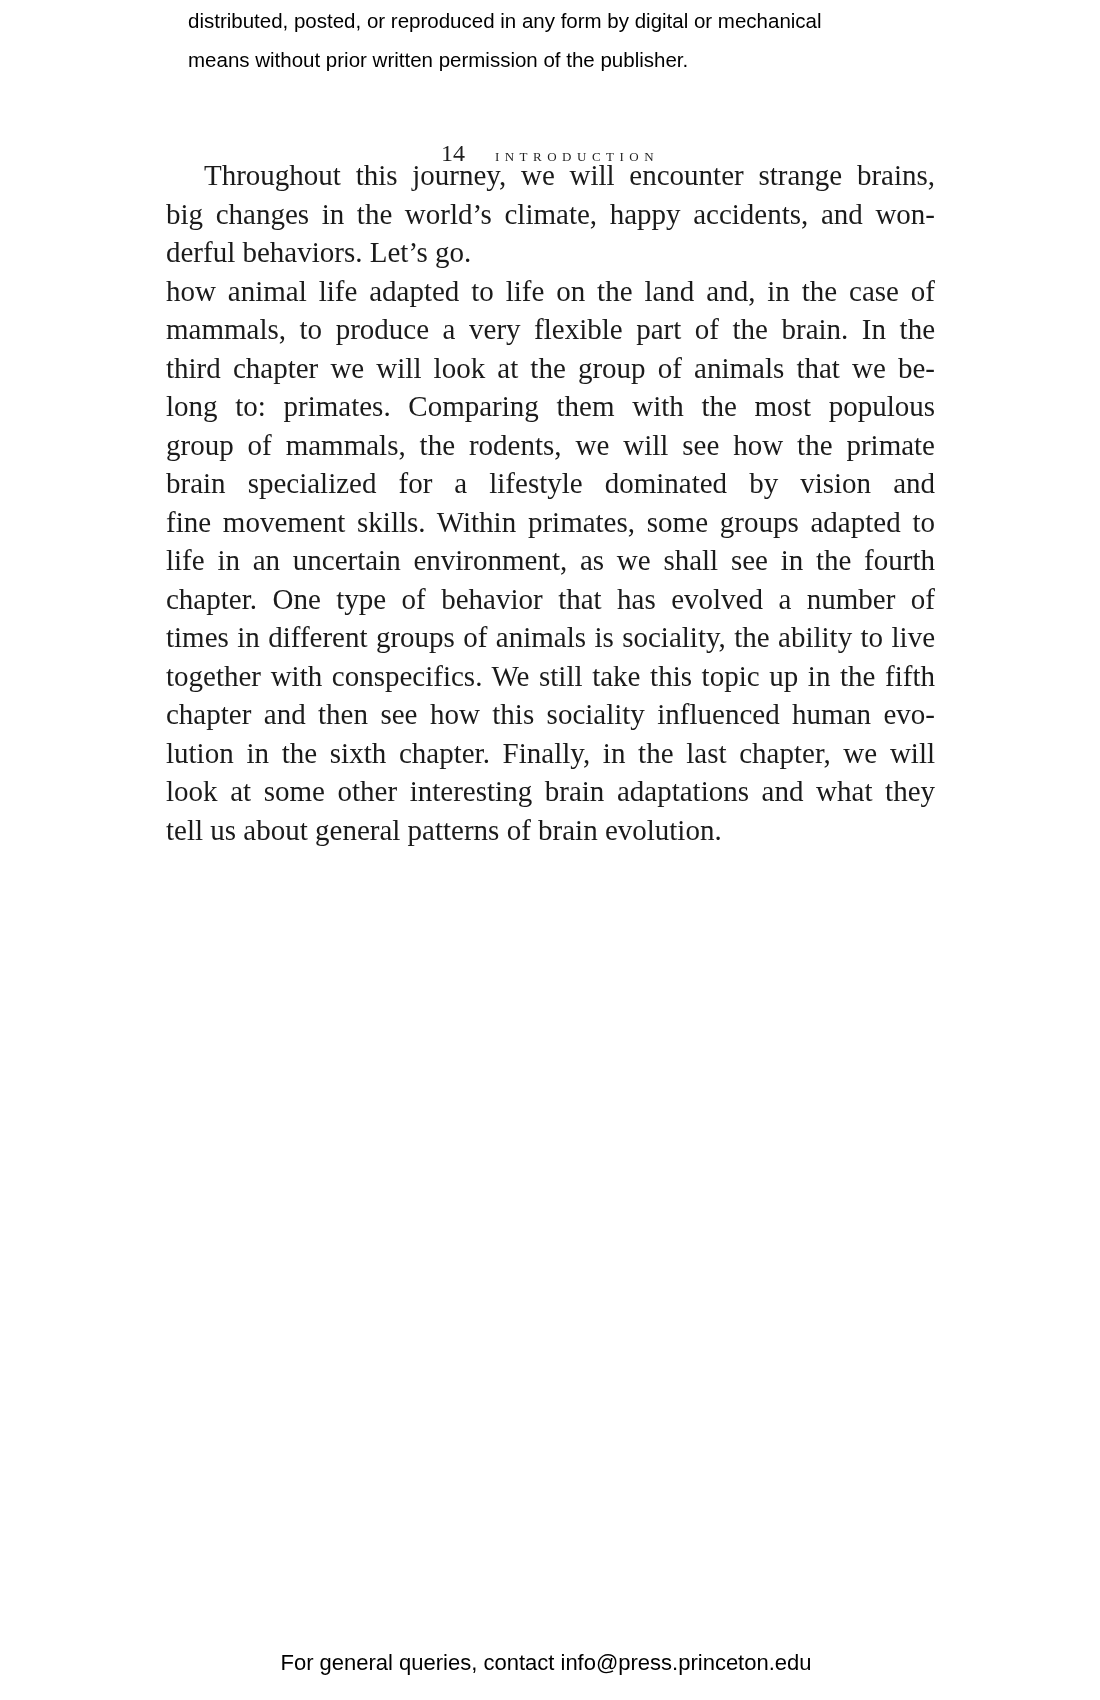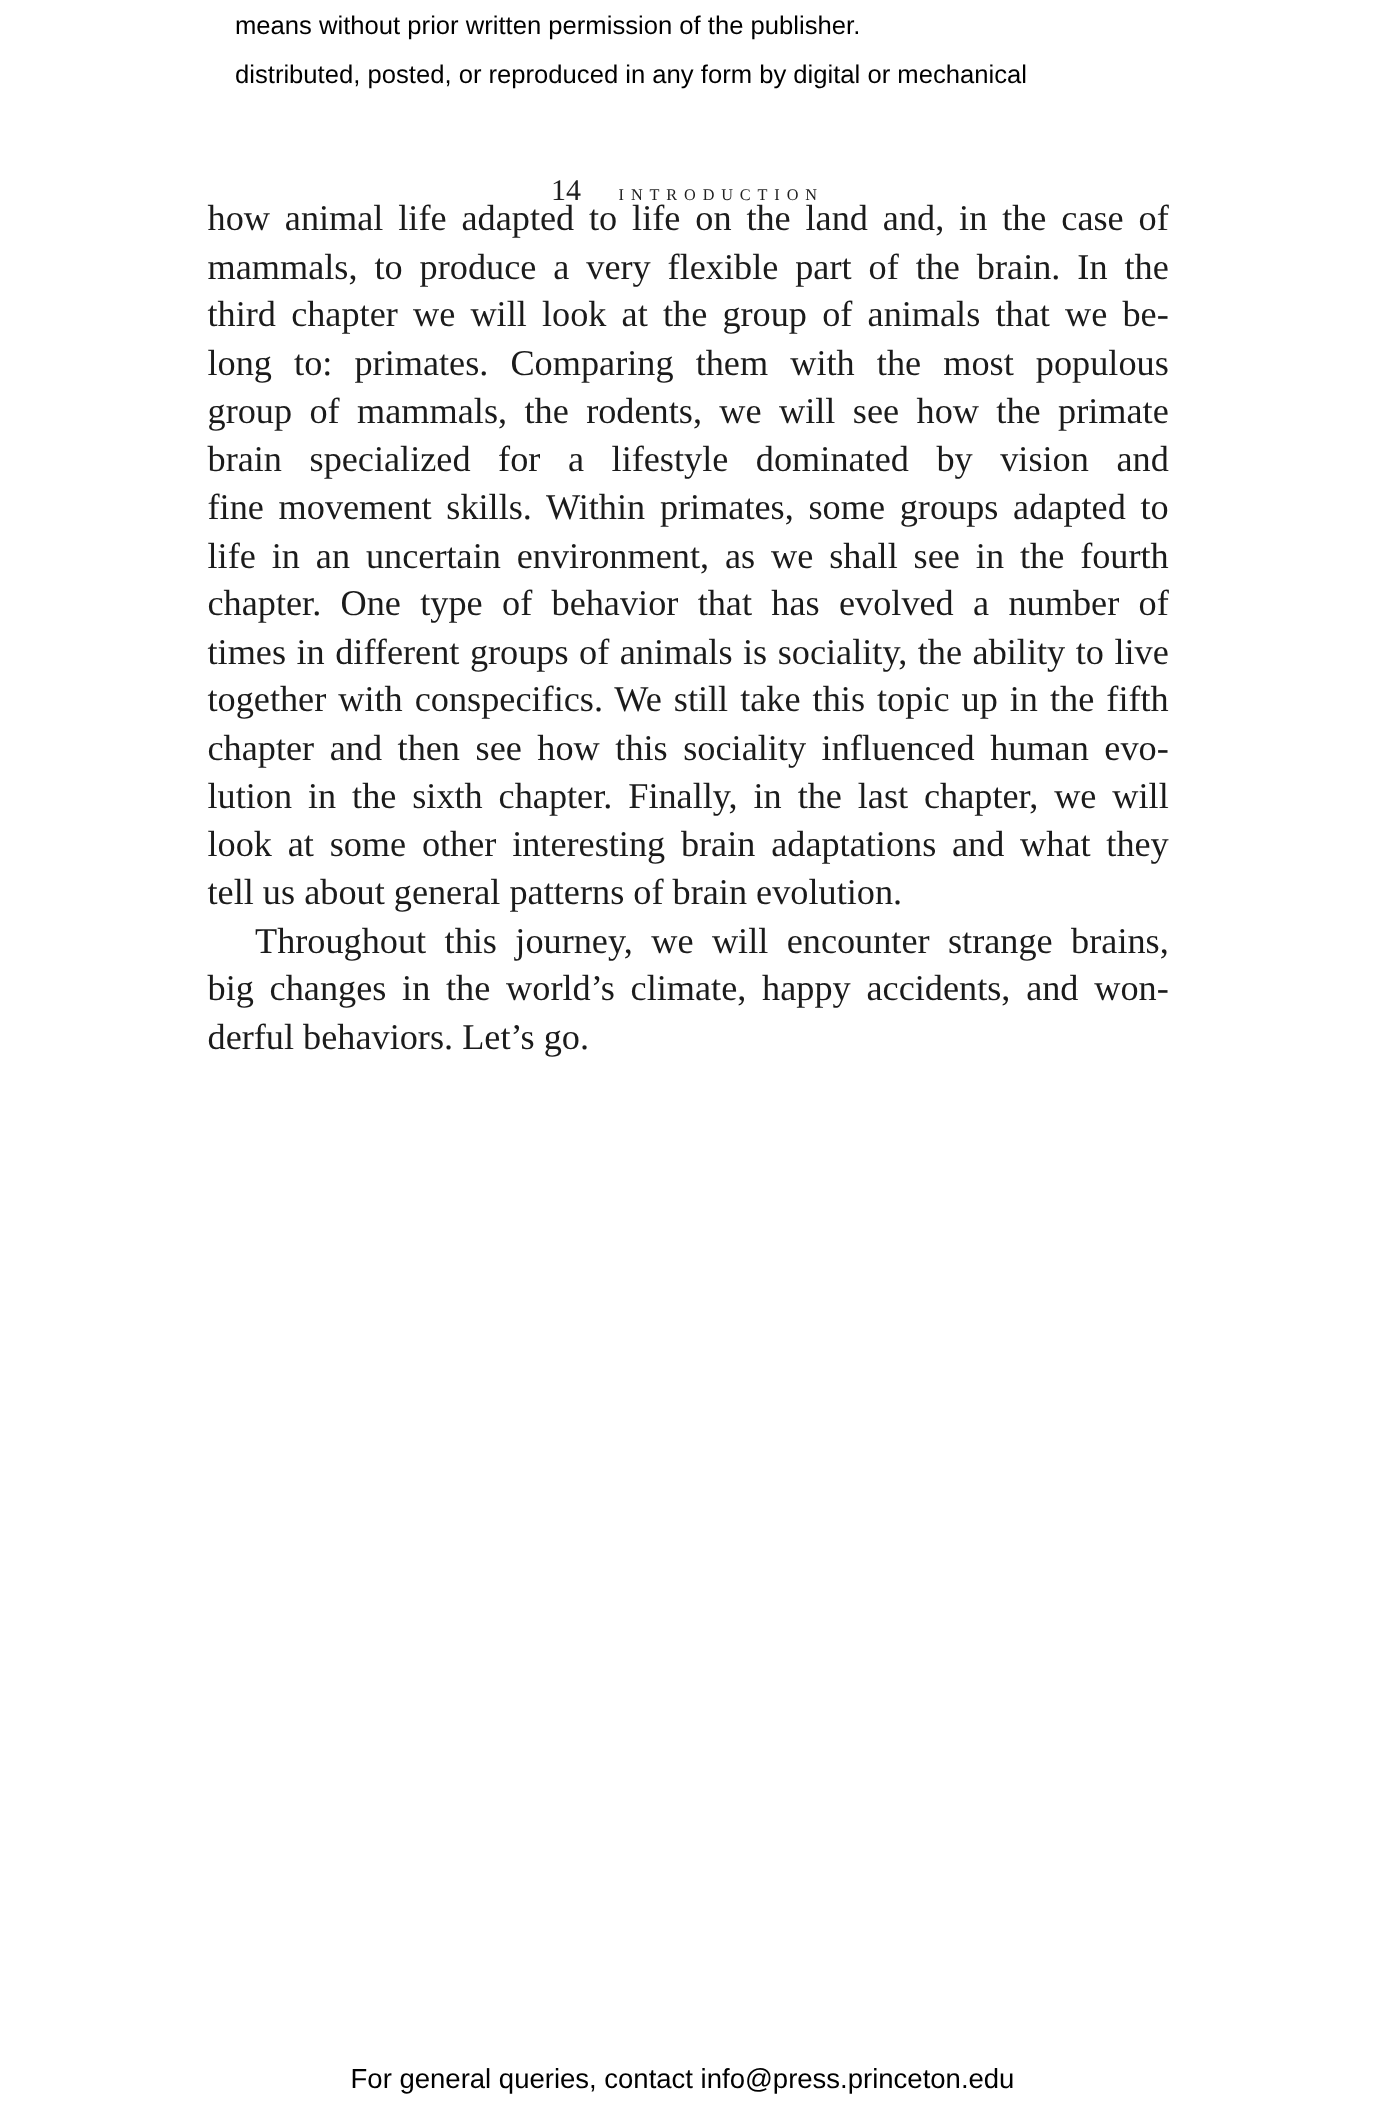--- a/index.html
+++ b/index.html
@@ -76,47 +76,47 @@
     text-align: center;
     font-family: "Liberation Sans", "DejaVu Sans", sans-serif;
     font-size: 22px;
     color: #000000;
   }
 </style>
 </head>
 <body>
 
 <div class="copyright">
+    <div class="line">distributed, posted, or reproduced in any form by digital or mechanical</div>
     <div class="line last">means without prior written permission of the publisher.</div>
-    <div class="line">distributed, posted, or reproduced in any form by digital or mechanical</div>
   </div>
 
 <div class="running-head">
   <span class="page-number">14</span>
   <span class="chapter-title">INTRODUCTION</span>
 </div>
 
 <main class="body-text">
+  <div class="para para-indent">
+      <div class="line first">Throughout this journey, we will encounter strange brains,</div>
+      <div class="line">big changes in the world’s climate, happy accidents, and won-</div>
+      <div class="line last">derful behaviors. Let’s go.</div>
+    </div>
   <div class="para">
       <div class="line first">how animal life adapted to life on the land and, in the case of</div>
       <div class="line">mammals, to produce a very flexible part of the brain. In the</div>
       <div class="line">third chapter we will look at the group of animals that we be-</div>
       <div class="line">long to: primates. Comparing them with the most populous</div>
       <div class="line">group of mammals, the rodents, we will see how the primate</div>
       <div class="line">brain specialized for a lifestyle dominated by vision and</div>
       <div class="line">fine movement skills. Within primates, some groups adapted to</div>
       <div class="line">life in an uncertain environment, as we shall see in the fourth</div>
       <div class="line">chapter. One type of behavior that has evolved a number of</div>
       <div class="line">times in different groups of animals is sociality, the ability to live</div>
       <div class="line">together with conspecifics. We still take this topic up in the fifth</div>
       <div class="line">chapter and then see how this sociality influenced human evo-</div>
       <div class="line">lution in the sixth chapter. Finally, in the last chapter, we will</div>
       <div class="line">look at some other interesting brain adaptations and what they</div>
       <div class="line last">tell us about general patterns of brain evolution.</div>
     </div>
-  <div class="para para-indent">
-      <div class="line first">Throughout this journey, we will encounter strange brains,</div>
-      <div class="line">big changes in the world’s climate, happy accidents, and won-</div>
-      <div class="line last">derful behaviors. Let’s go.</div>
-    </div>
 </main>
 
 <footer class="page-footer">For general queries, contact info@press.princeton.edu</footer>
 
 </body></html>

